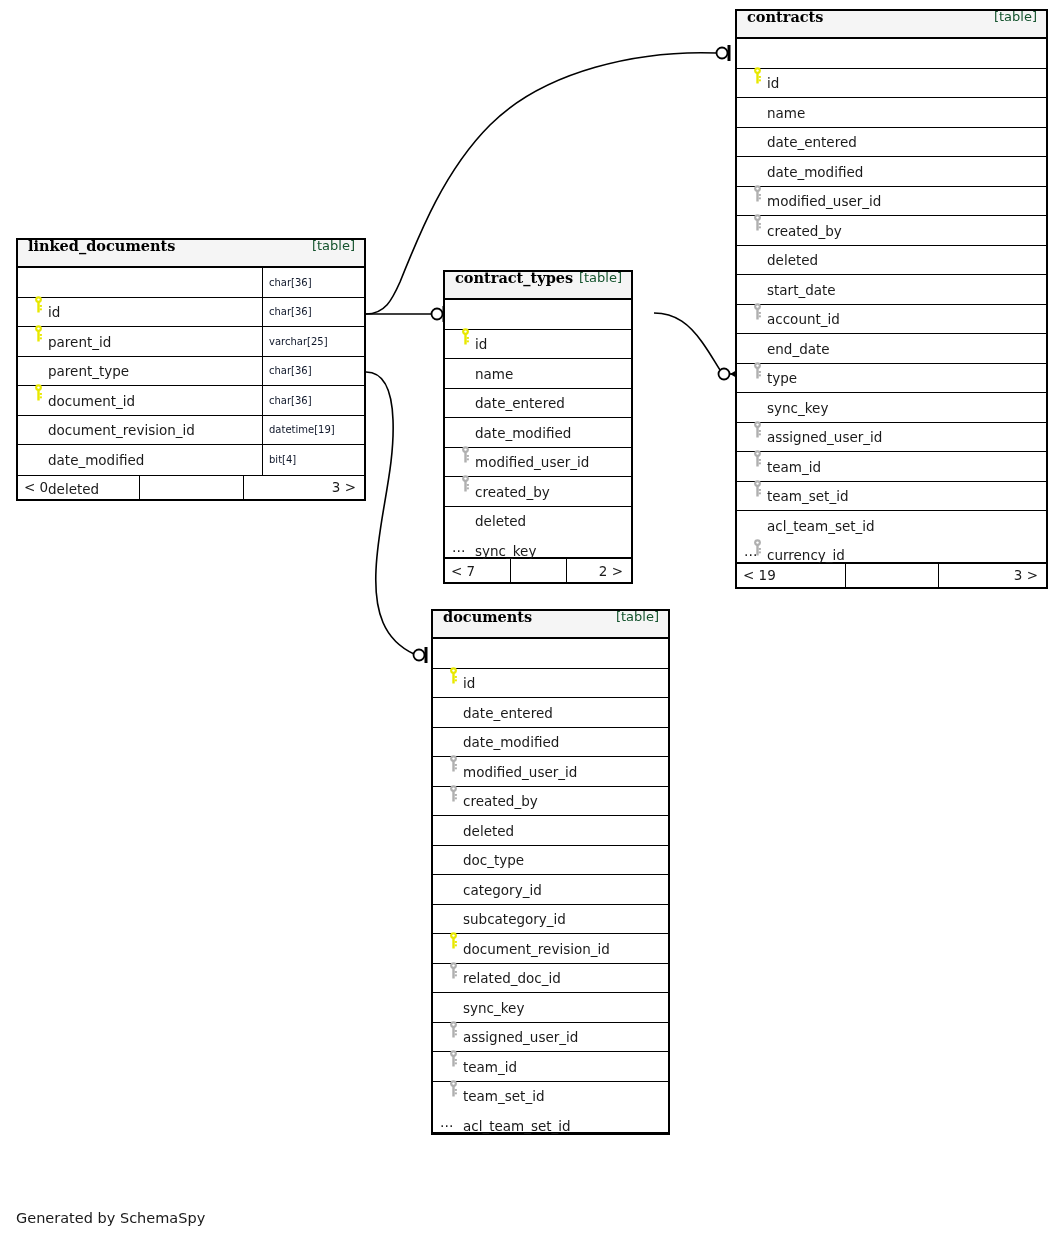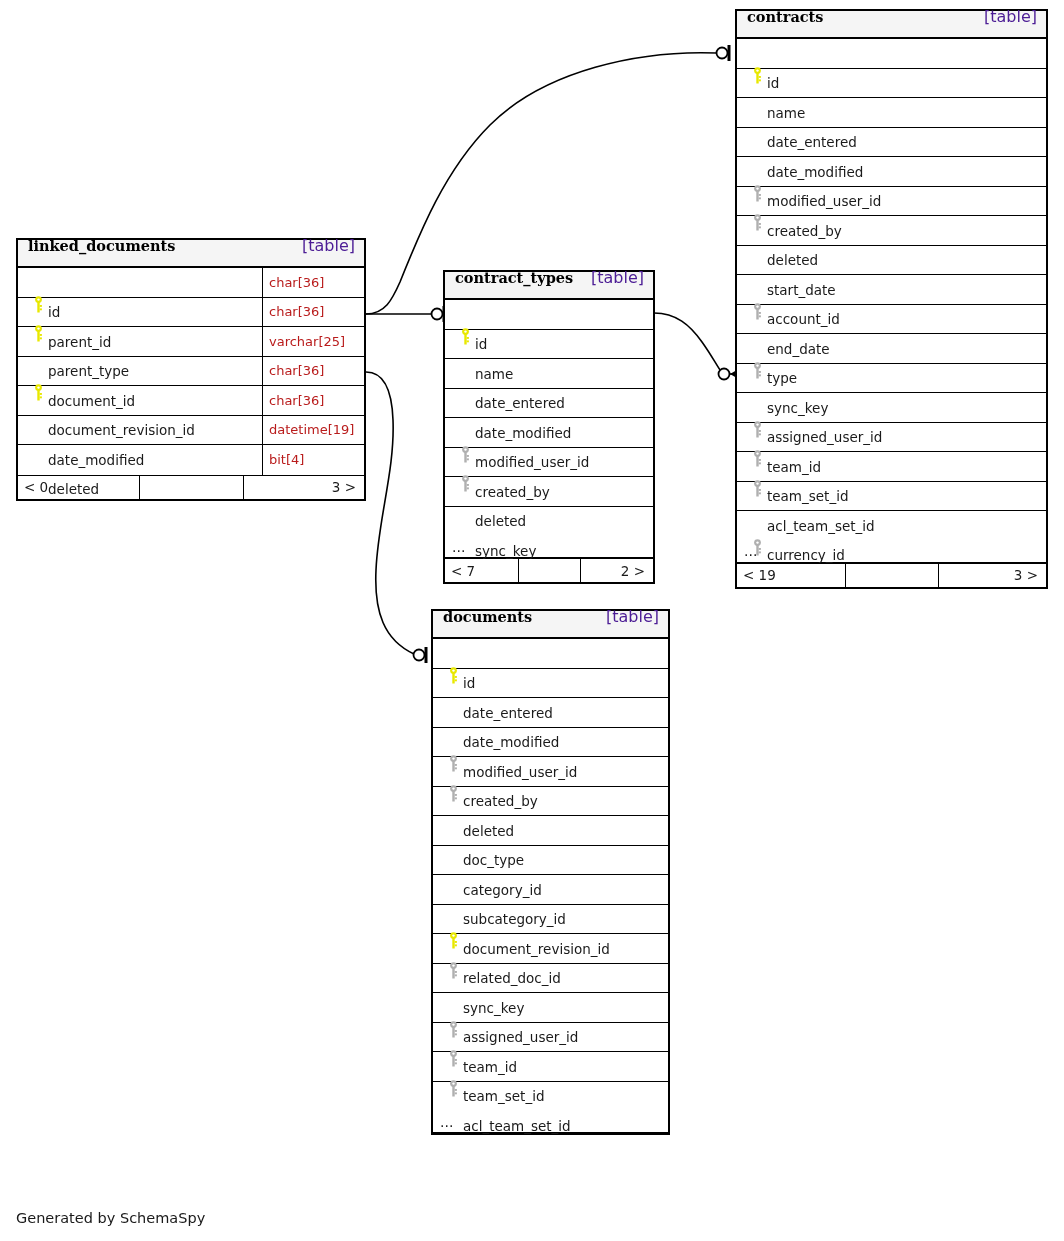--- a/index.html
+++ b/index.html
@@ -45,22 +45,22 @@
     height: 28px;
   }
   .tbl-name {
     font-family: "DejaVu Serif", "Liberation Serif", serif;
     font-weight: bold;
     font-size: 14.5px;
     color: #000000;
     white-space: nowrap;
   }
   .tbl-tag {
-    font-size: 16px;
-    color: #4c1d95;
+    font-size: 13px;
+    color: #14532d;
     white-space: nowrap;
   }
 
   .tbl-row {
     display: flex;
     align-items: stretch;
     border-bottom: 1px solid #000000;
     box-sizing: border-box;
     height: 29.5px;
     background: #ffffff;
@@ -83,22 +83,22 @@
     border-left: 1px solid #000000;
     box-sizing: border-box;
     width: 102px;
   }
   .col-label {
     font-size: 13.5px;
     color: #1a1a1a;
     white-space: nowrap;
   }
   .type-label {
-    font-size: 13px;
-    color: #b91c1c;
+    font-size: 10px;
+    color: #0f172a;
     white-space: nowrap;
   }
 
   .keyslot {
     flex: 0 0 auto;
     width: 20px;
     display: flex;
     align-items: center;
     justify-content: center;
   }
@@ -279,21 +279,21 @@
         </div>
       </div>
     </div>
   <div class="tbl-footer">
     <span class="foot-cell foot-left">&lt; 0</span>
     <span class="foot-cell foot-mid"></span>
     <span class="foot-cell foot-right">3 &gt;</span>
   </div>
 </div>
 
-<div class="table-box no-typecol" id="tbl-contract_types" style="left:443px; top:270px; width:212px;">
+<div class="table-box no-typecol" id="tbl-contract_types" style="left:443px; top:270px; width:190px;">
   <div class="tbl-header">
     <span class="tbl-name">contract_types</span>
     <span class="tbl-tag">[table]</span>
   </div>
   <div class="tbl-body">
       <div class="tbl-row">
         <div class="cell-name">
           <span class="keyslot">
             <svg width="11" height="17" viewBox="0 0 11 17">
               <circle cx="5.5" cy="3.6" r="3.4" fill="#e8e800"></circle>

